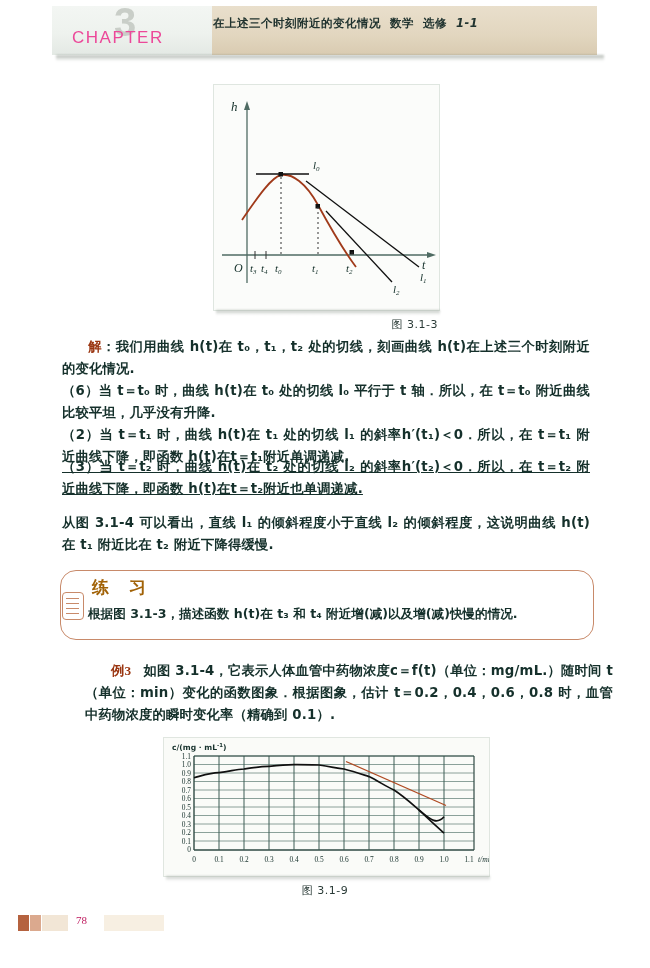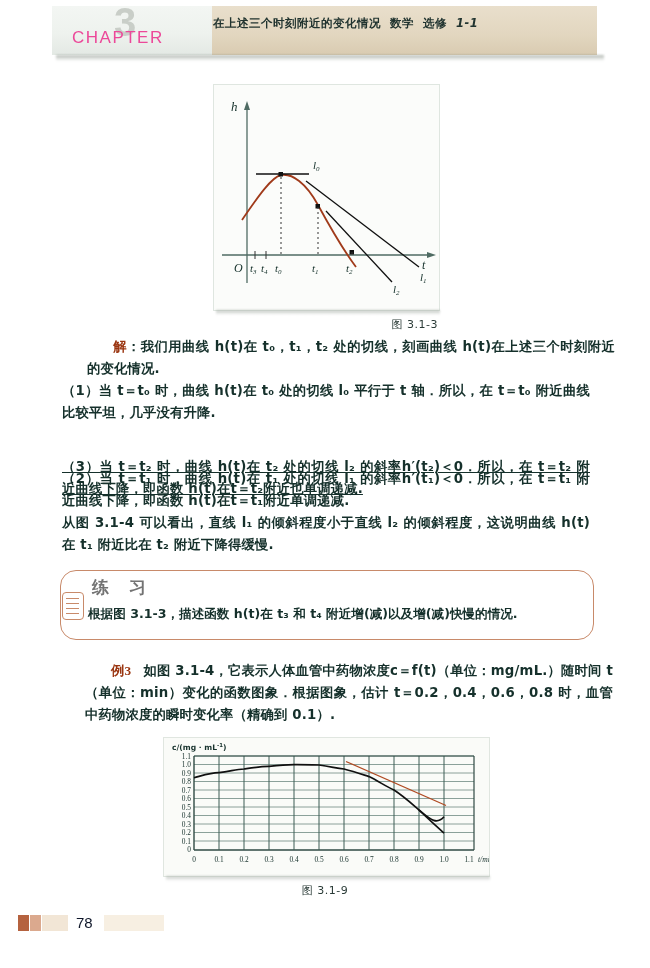--- a/index.html
+++ b/index.html
@@ -135,21 +135,21 @@
   .ex-tab i {
     position:absolute; left:3px; width:13px; height:1.2px;
     background:#c88a6a; display:block;
   }
   .ex-title {
     position: absolute;
     left: 92px; top: 576px;
     font-family: "DejaVu Sans", sans-serif;
     font-weight: bold;
     font-size: 17px;
-    color: #737373;
+    color: #a16207;
     letter-spacing: 7px;
   }
   .ex-text {
     position: absolute;
     left: 88px; top: 606px;
     width: 480px;
     font-family: "DejaVu Sans", sans-serif;
     font-weight: bold;
     font-size: 12.6px;
     color: #15302b;
@@ -183,22 +183,22 @@
   .footer-bar3 {
     position: absolute; left: 42px; top: 915px;
     width: 26px; height: 16px; background: #f2e6d6;
   }
   .footer-bar4 {
     position: absolute; left: 104px; top: 915px;
     width: 60px; height: 16px; background: #f7efe2;
   }
   .page-num {
     position: absolute; left: 76px; top: 914px;
-    font-family: Liberation Sans, sans-serif;
-    font-size: 15px; color: #0f172a; font-weight: normal;
+    font-family: Liberation Serif, serif;
+    font-size: 11px; color: #be185d; font-weight: normal;
   }
   svg { display: block; }
 </style>
 </head>
 <body>
 
 <div class="header">
   <div class="header-band-left"></div>
   <div class="header-band-right"></div>
   <div class="chapter-num">3</div>
@@ -247,27 +247,27 @@
     <text x="132" y="187" font-family="Liberation Serif, serif" font-style="italic" font-size="11" fill="#14302a">t<tspan font-size="7" dy="2">2</tspan></text>
 
     <text x="99" y="84" font-family="Liberation Serif, serif" font-style="italic" font-size="11" fill="#14302a">l<tspan font-size="7" dy="2">0</tspan></text>
     <text x="206" y="196" font-family="Liberation Serif, serif" font-style="italic" font-size="11" fill="#14302a">l<tspan font-size="7" dy="2">1</tspan></text>
     <text x="179" y="208" font-family="Liberation Serif, serif" font-style="italic" font-size="11" fill="#14302a">l<tspan font-size="7" dy="2">2</tspan></text>
   </svg>
 </div>
 <div class="fig1-shadow"></div>
 <div class="fig-caption" id="fig1-caption">图 3.1-3</div>
 
-<div class="para" style="top:336px;margin-left:25px;">
+<div class="para" style="top:336px;">
   <span class="ind"></span><span class="lead">解</span><span>：我们用曲线 h(t)在 t₀，t₁，t₂ 处的切线，刻画曲线 h(t)在上述三个时刻附近的变化情况.</span>
 </div>
 
-<div class="para" style="top:380px;">（1）当 t＝t₀ 时，曲线 h(t)在 t₀ 处的切线 l₀ 平行于 t 轴．所以，在 t＝t₀ 附近曲线比较平坦，几乎没有升降.</div>
-
-<div class="para" style="top:424px;margin-top:44px;">（2）当 t＝t₁ 时，曲线 h(t)在 t₁ 处的切线 l₁ 的斜率h′(t₁)＜0．所以，在 t＝t₁ 附近曲线下降，即函数 h(t)在t＝t₁附近单调递减.</div>
+<div class="para" style="top:380px;">（6）当 t＝t₀ 时，曲线 h(t)在 t₀ 处的切线 l₀ 平行于 t 轴．所以，在 t＝t₀ 附近曲线比较平坦，几乎没有升降.</div>
+
+<div class="para" style="top:424px;">（2）当 t＝t₁ 时，曲线 h(t)在 t₁ 处的切线 l₁ 的斜率h′(t₁)＜0．所以，在 t＝t₁ 附近曲线下降，即函数 h(t)在t＝t₁附近单调递减.</div>
 
 <div class="para" style="top:456px;text-decoration:underline;">（3）当 t＝t₂ 时，曲线 h(t)在 t₂ 处的切线 l₂ 的斜率h′(t₂)＜0．所以，在 t＝t₂ 附近曲线下降，即函数 h(t)在t＝t₂附近也单调递减.</div>
 
 <div class="para" style="top:512px;">从图 3.1-4 可以看出，直线 l₁ 的倾斜程度小于直线 l₂ 的倾斜程度，这说明曲线 h(t)在 t₁ 附近比在 t₂ 附近下降得缓慢.</div>
 
 <div class="exbox"></div>
 <div class="ex-tab">
   <i style="top:5px;"></i>
     <i style="top:10px;"></i>
     <i style="top:15px;"></i>

